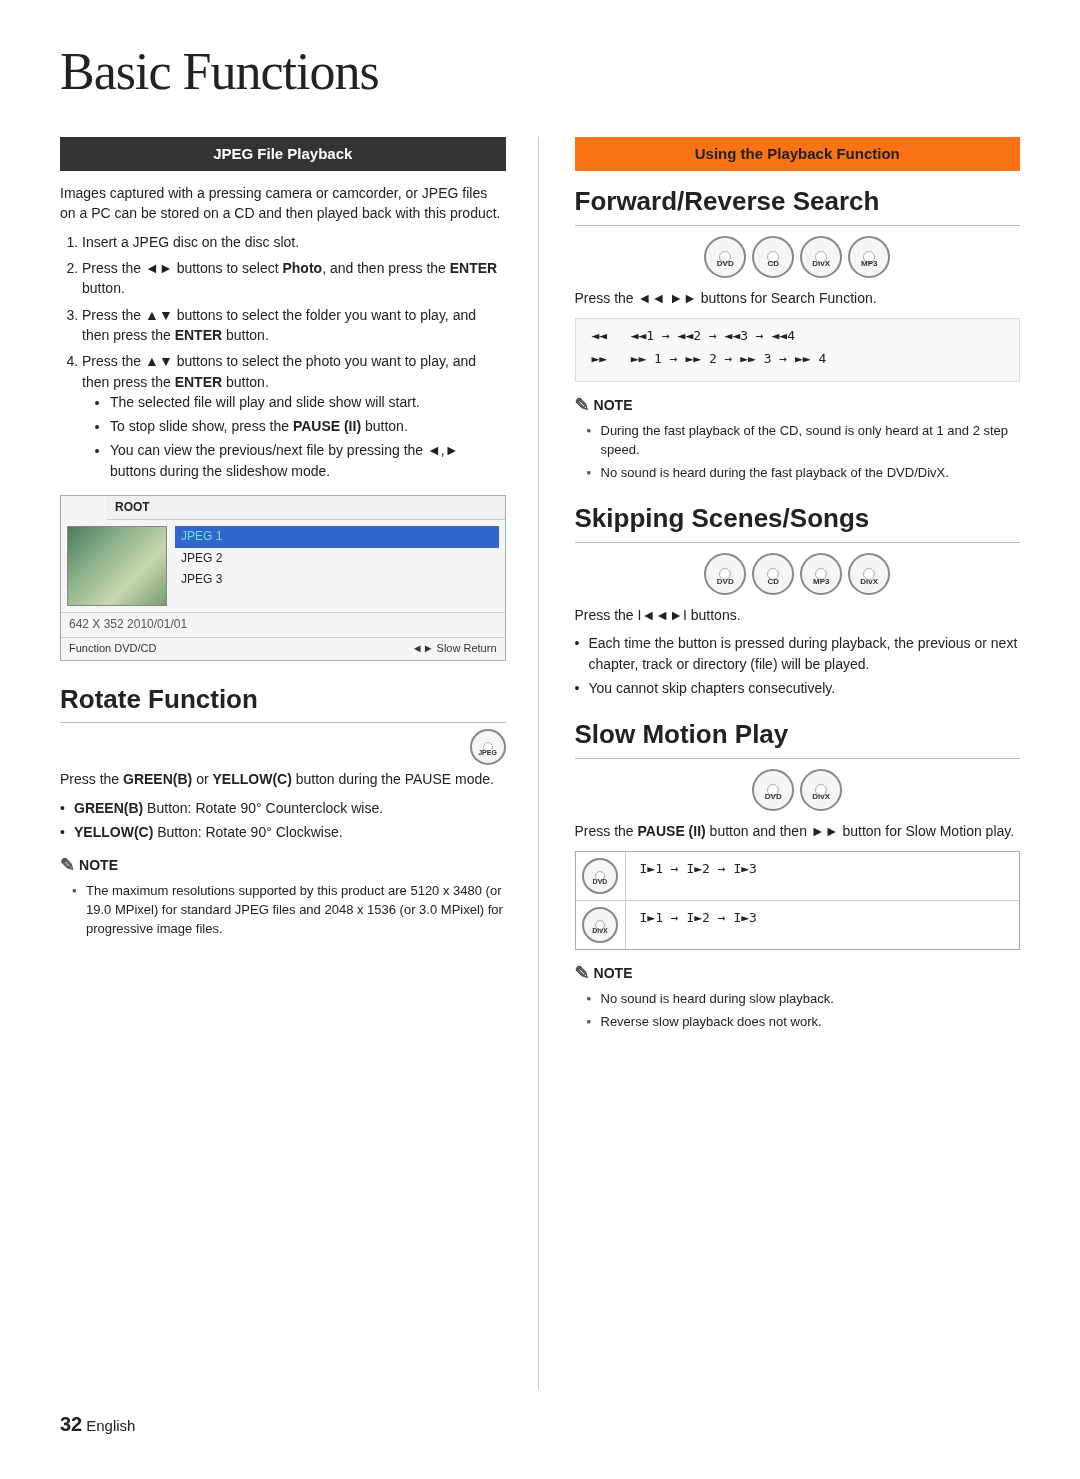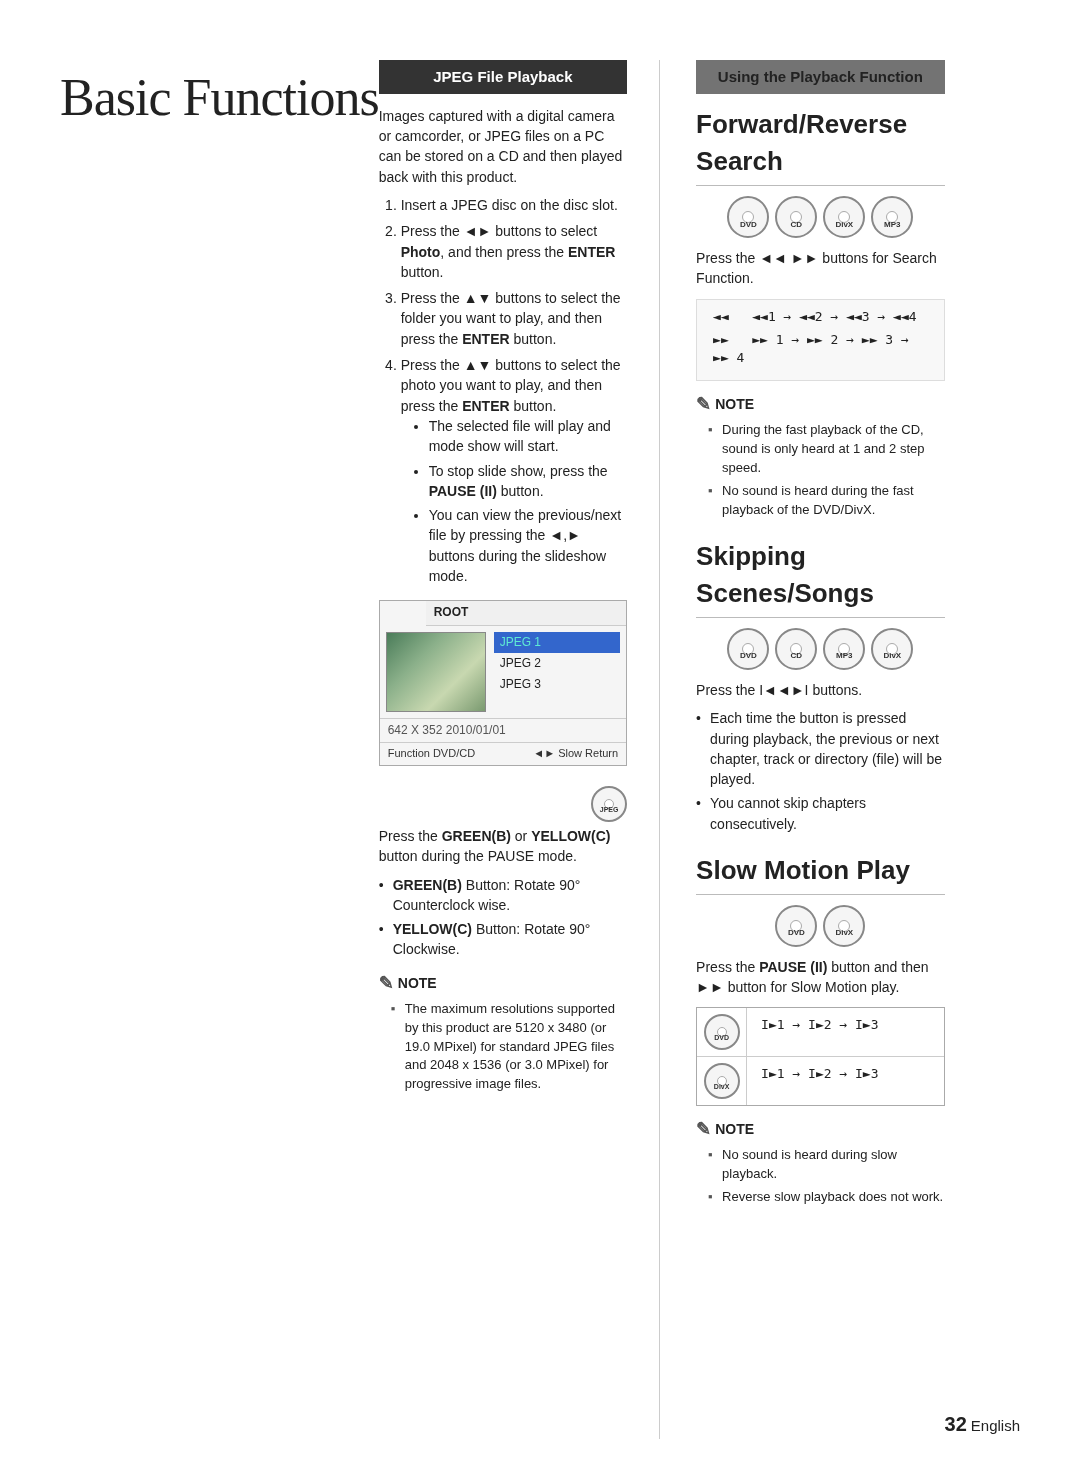--- a/index.html
+++ b/index.html
@@ -7,22 +7,22 @@
       font-family: Arial, sans-serif;
       background: #fff;
       color: #222;
       width: 1080px;
       min-height: 1479px;
       font-size: 15px;
       line-height: 1.45;
     }
     .page {
       display: flex;
-      flex-direction: row;
-      padding: 60px 60px 40px 60px;
+      flex-direction: column;
+      padding: 34px 60px 40px 60px;
       min-height: 1479px;
     }
     .page-title {
       font-size: 52px;
       font-weight: 300;
       color: #222;
       margin-bottom: 28px;
       font-family: 'Georgia', serif;
       letter-spacing: -1px;
     }
@@ -45,21 +45,21 @@
     .section-header-dark {
       background: #333;
       color: #fff;
       text-align: center;
       font-weight: bold;
       font-size: 15px;
       padding: 6px 12px;
       margin-bottom: 12px;
     }
     .section-header-light {
-      background: #737373;
+      background: #f97316;
       color: #222;
       text-align: center;
       font-weight: bold;
       font-size: 15px;
       padding: 6px 12px;
       margin-bottom: 12px;
     }
     .section-title {
       font-size: 26px;
       font-weight: bold;
@@ -291,28 +291,28 @@
 
 <div class="page">
   <h1 class="page-title">Basic Functions</h1>
 
   <div class="two-col">
 
     <div class="left-col">
 
       <div>
         <div class="section-header-dark">JPEG File Playback</div>
-        <p>Images captured with a digital camera or camcorder, or JPEG files on a PC can be stored on a CD and then played back with this product.</p>
+        <p>Images captured with a pressing camera or camcorder, or JPEG files on a PC can be stored on a CD and then played back with this product.</p>
         <ol>
           <li><span>Insert a JPEG disc on the disc slot.</span></li>
           <li>Press the ◄► buttons to select <b>Photo</b>, and then press the <b>ENTER</b> button.</li>
           <li>Press the ▲▼ buttons to select the folder you want to play, and then press the <b>ENTER</b> button.</li>
           <li>Press the ▲▼ buttons to select the photo you want to play, and then press the <b>ENTER</b> button.
             <ul class="bullets">
-              <li>The selected file will play and mode show will start.</li>
+              <li>The selected file will play and slide show will start.</li>
               <li>To stop slide show, press the <b>PAUSE (II)</b> button.</li>
               <li>You can view the previous/next file by pressing the ◄,► buttons during the slideshow mode.</li>
             </ul>
           </li>
         </ol>
 
         <div class="jpeg-screen">
           <div class="screen-titlebar">ROOT</div>
           <div class="screen-body">
             <div class="screen-thumb"></div>
@@ -327,20 +327,21 @@
           </div>
           <div class="screen-info">642 X 352   2010/01/01</div>
           <div class="screen-footer">
             <span>Function  DVD/CD</span>
             <span>◄► Slow   Return</span>
           </div>
         </div>
       </div>
 
       <div class="rotate-section">
+        <div class="section-title">Rotate Function</div>
 
         <div class="jpeg-icon-area">
           <div class="small-disc">
             <span class="disc-label">JPEG</span>
           </div>
         </div>
 
         <p>Press the <b>GREEN(B)</b> or <b>YELLOW(C)</b> button during the PAUSE mode.</p>
         <ul class="dot-bullets">
           <li><b>GREEN(B)</b> Button: Rotate 90° Counterclock wise.</li>

